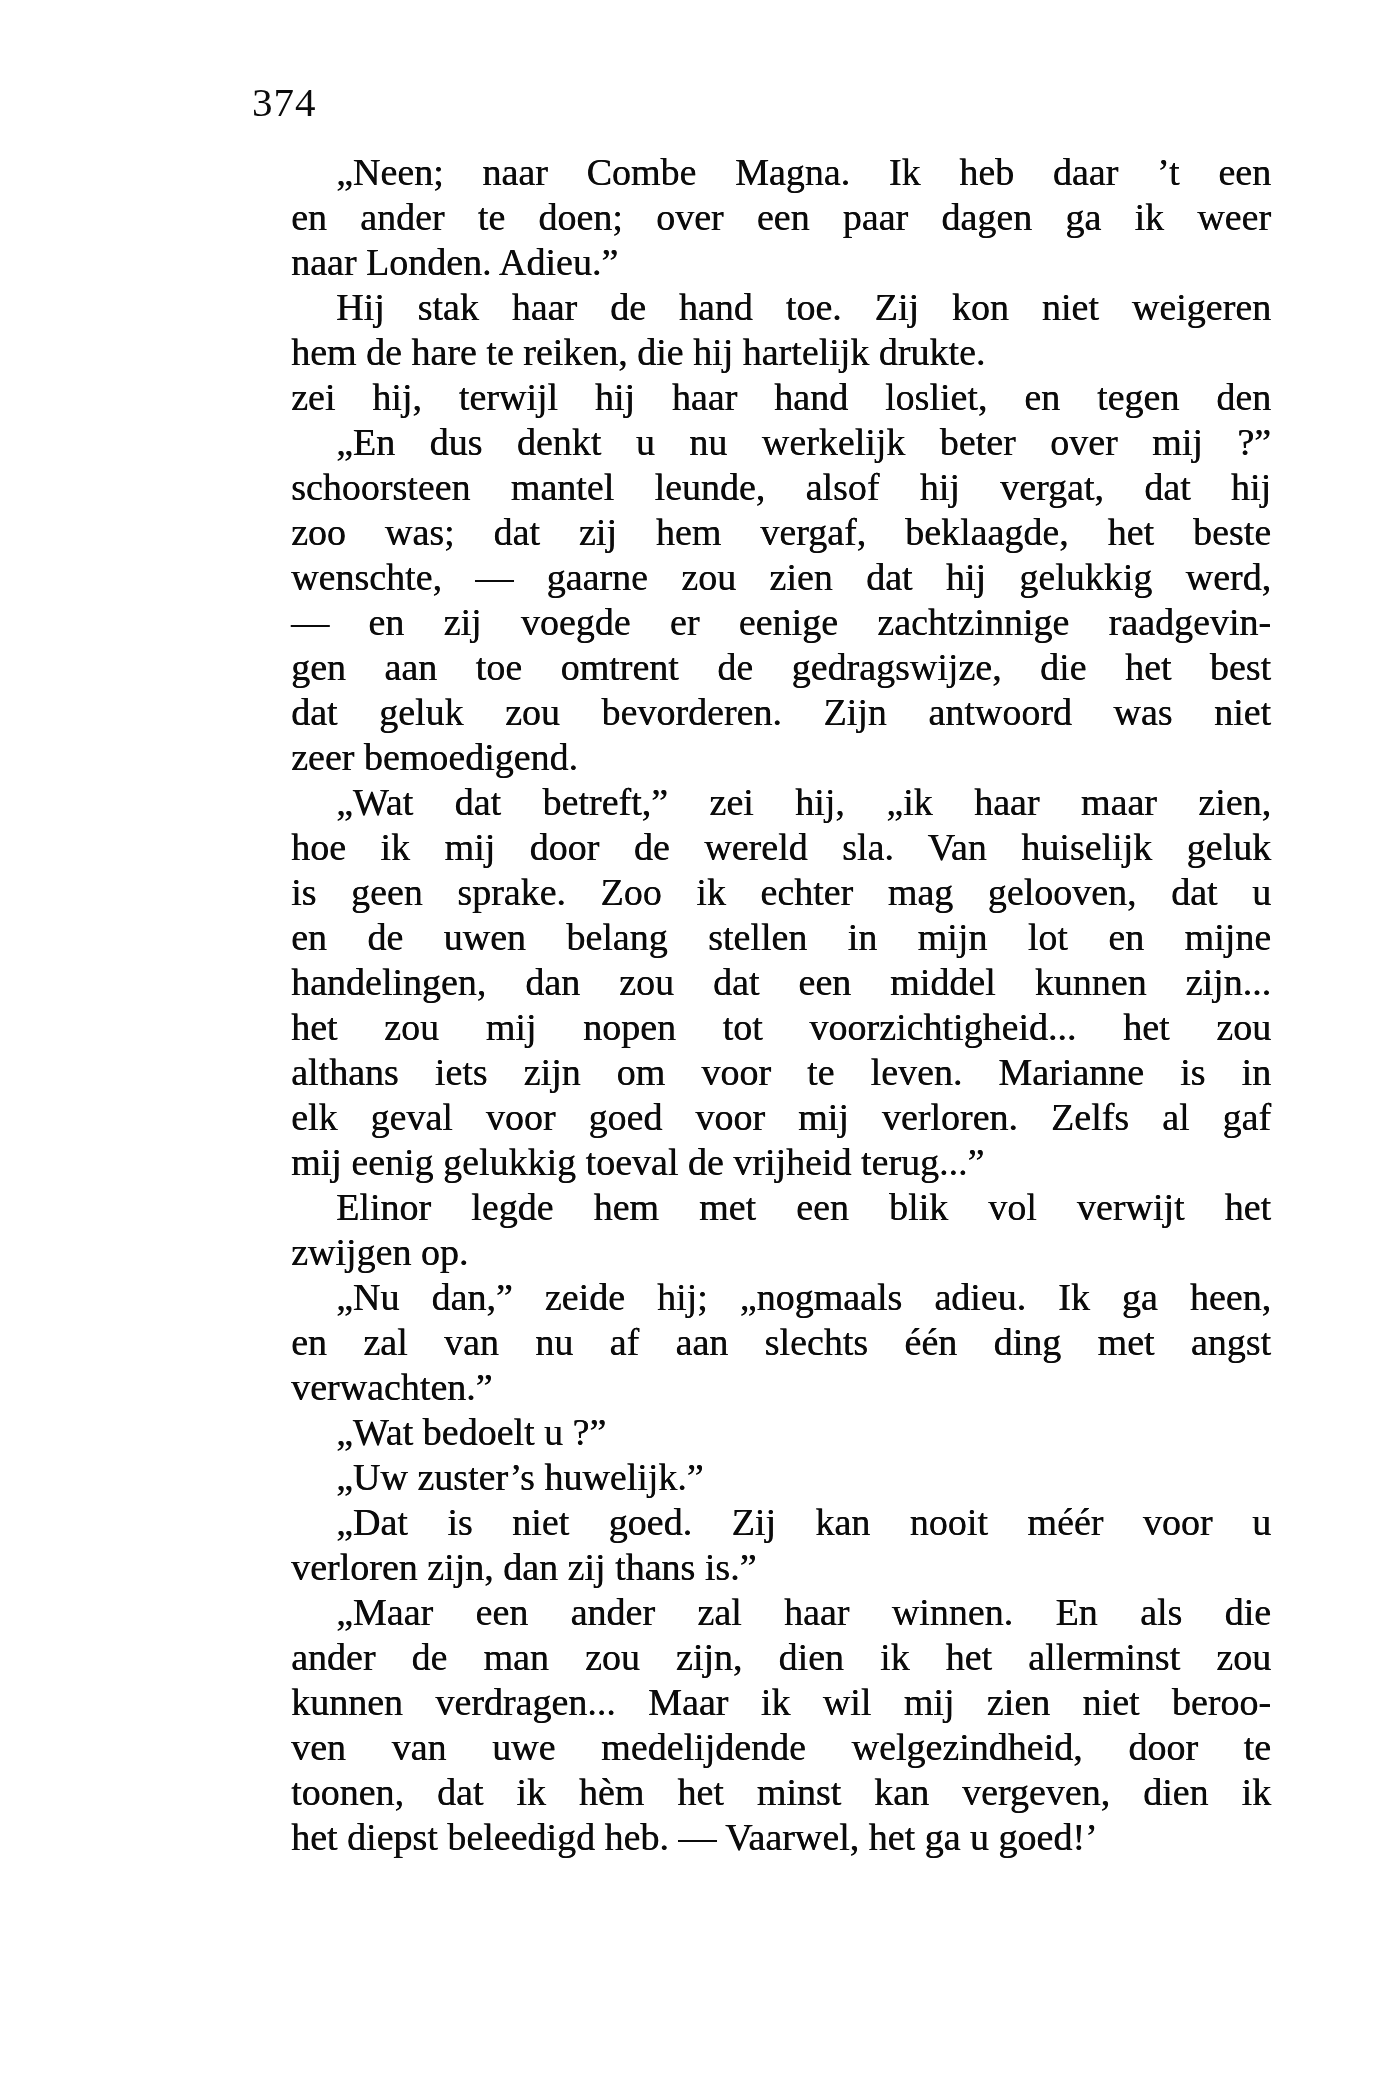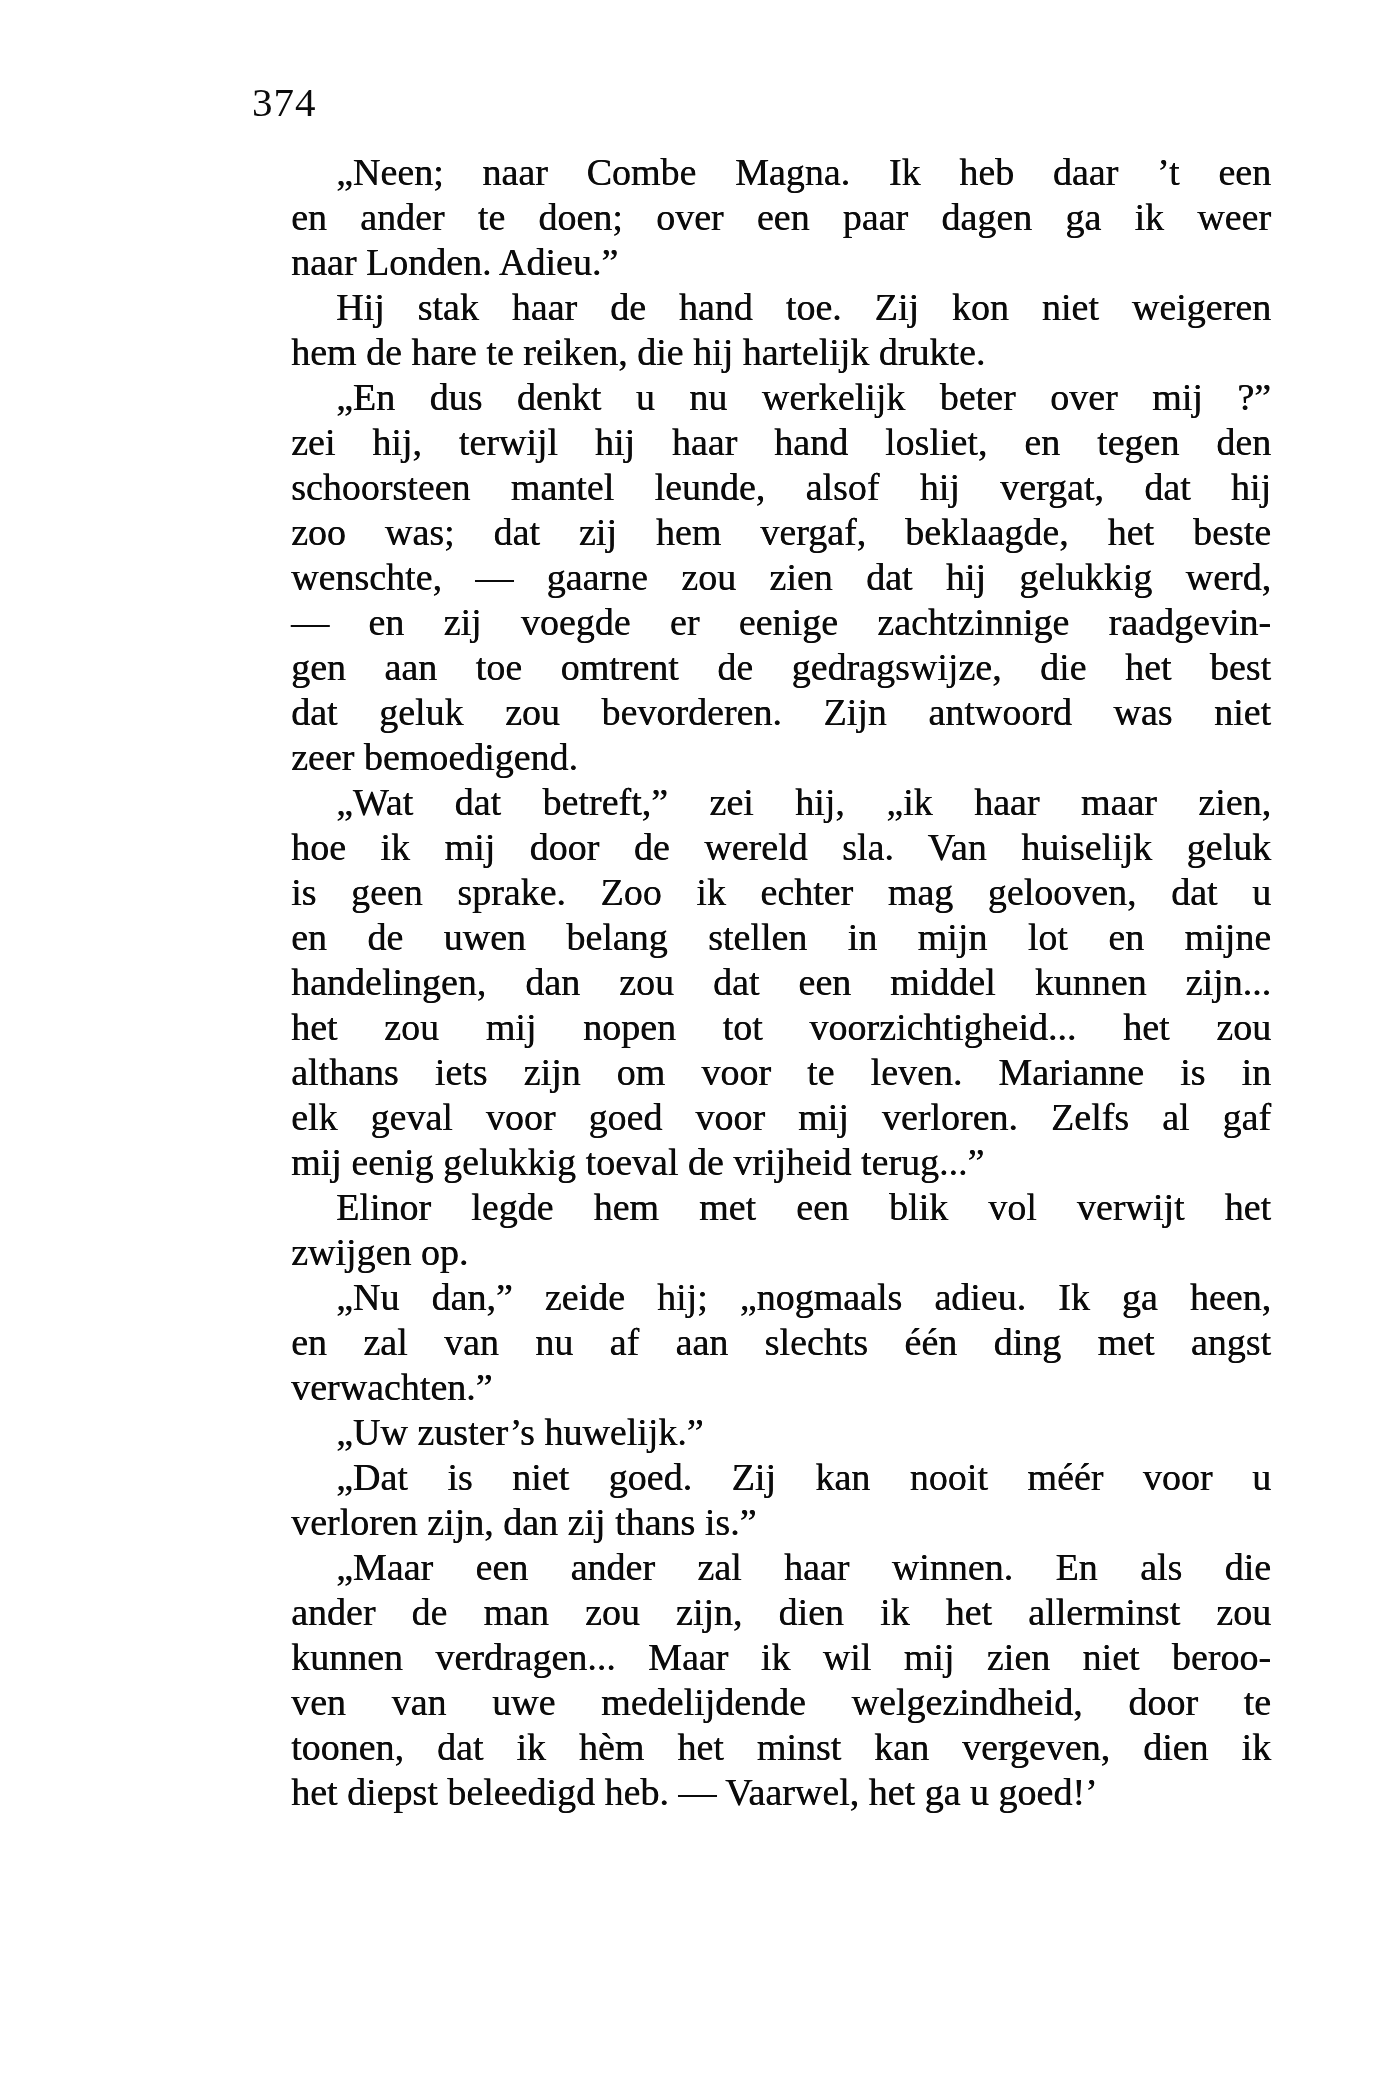--- a/index.html
+++ b/index.html
@@ -58,22 +58,22 @@
 <body>
 
 <div class="scan-page">
   <div class="page-number">374</div>
   <div class="text-block">
       <div class="line first">„Neen; naar Combe Magna. Ik heb daar ’t een</div>
       <div class="line">en ander te doen; over een paar dagen ga ik weer</div>
       <div class="line para-end">naar Londen. Adieu.”</div>
       <div class="line first">Hij stak haar de hand toe. Zij kon niet weigeren</div>
       <div class="line para-end">hem de hare te reiken, die hij hartelijk drukte.</div>
+      <div class="line">zei hij, terwijl hij haar hand losliet, en tegen den</div>
       <div class="line first">„En dus denkt u nu werkelijk beter over mij ?”</div>
-      <div class="line">zei hij, terwijl hij haar hand losliet, en tegen den</div>
       <div class="line">schoorsteen mantel leunde, alsof hij vergat, dat hij</div>
       <div class="line">zoo was; dat zij hem vergaf, beklaagde, het beste</div>
       <div class="line">wenschte, — gaarne zou zien dat hij gelukkig werd,</div>
       <div class="line">— en zij voegde er eenige zachtzinnige raadgevin-</div>
       <div class="line">gen aan toe omtrent de gedragswijze, die het best</div>
       <div class="line">dat geluk zou bevorderen. Zijn antwoord was niet</div>
       <div class="line para-end">zeer bemoedigend.</div>
       <div class="line first">„Wat dat betreft,” zei hij, „ik haar maar zien,</div>
       <div class="line">hoe ik mij door de wereld sla. Van huiselijk geluk</div>
       <div class="line">is geen sprake. Zoo ik echter mag gelooven, dat u</div>
@@ -81,20 +81,21 @@
       <div class="line">handelingen, dan zou dat een middel kunnen zijn...</div>
       <div class="line">het zou mij nopen tot voorzichtigheid... het zou</div>
       <div class="line">althans iets zijn om voor te leven. Marianne is in</div>
       <div class="line">elk geval voor goed voor mij verloren. Zelfs al gaf</div>
       <div class="line para-end">mij eenig gelukkig toeval de vrijheid terug...”</div>
       <div class="line first">Elinor legde hem met een blik vol verwijt het</div>
       <div class="line para-end">zwijgen op.</div>
       <div class="line first">„Nu dan,” zeide hij; „nogmaals adieu. Ik ga heen,</div>
       <div class="line">en zal van nu af aan slechts één ding met angst</div>
       <div class="line para-end">verwachten.”</div>
+      <div class="line first para-end">„Wat bedoelt u ?”</div>
       <div class="line first para-end">„Uw zuster’s huwelijk.”</div>
       <div class="line first">„Dat is niet goed. Zij kan nooit méér voor u</div>
       <div class="line para-end">verloren zijn, dan zij thans is.”</div>
       <div class="line first">„Maar een ander zal haar winnen. En als die</div>
       <div class="line">ander de man zou zijn, dien ik het allerminst zou</div>
       <div class="line">kunnen verdragen... Maar ik wil mij zien niet beroo-</div>
       <div class="line">ven van uwe medelijdende welgezindheid, door te</div>
       <div class="line">toonen, dat ik hèm het minst kan vergeven, dien ik</div>
       <div class="line para-end">het diepst beleedigd heb. — Vaarwel, het ga u goed!’</div>
     </div>

